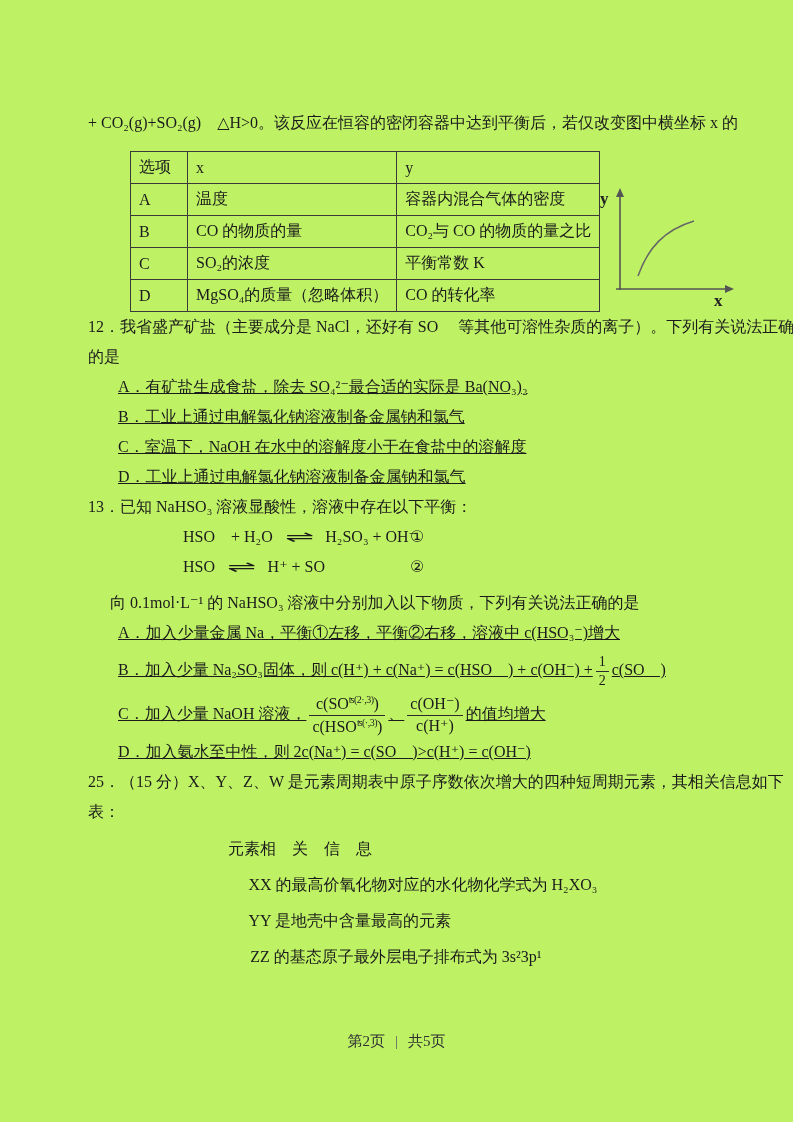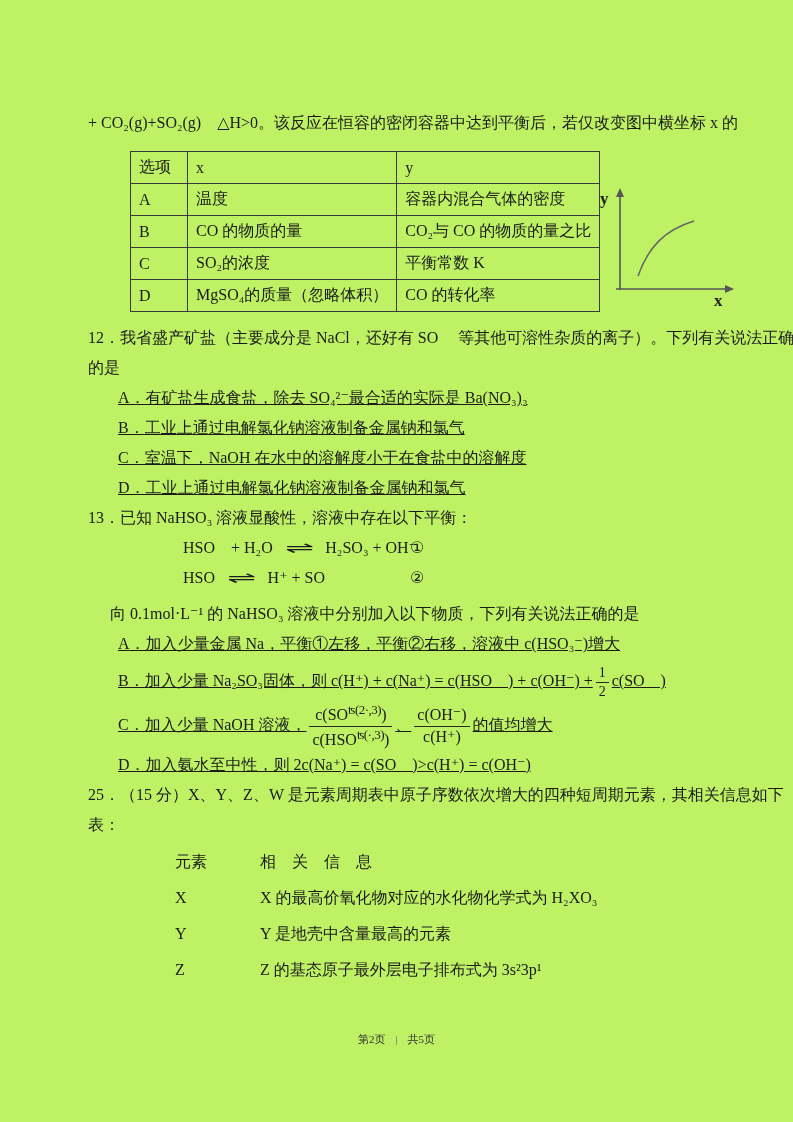--- a/index.html
+++ b/index.html
@@ -33,31 +33,31 @@
   .arrow {
     display:inline-block; transform:scaleX(2.3); margin:0 20px;
     font-family:"DejaVu Sans",sans-serif; font-size:15px;
   }
 
   
   .frac { display:inline-block; text-align:center; vertical-align:middle; line-height:1.15; margin:0 3px; }
   .frac .num { display:block; border-bottom:1px solid #2a2a2a; padding:0 3px 1px; }
   .frac .den { display:block; padding:1px 3px 0; }
   .frac-sm { font-size:14px; }
-  .sup { font-size:13px; vertical-align:super; letter-spacing:-0.5px; }
+  .sup { font-size:10px; vertical-align:super; letter-spacing:-0.5px; }
   .tall { line-height:44px; }
 
   
   table.etable { border-collapse:collapse; margin:4px 0 0 87px; }
   table.etable td { padding:0; line-height:36px; font-size:16px; white-space:nowrap; }
-  td.e-name { width:85px; }
+  td.e-name { width:85px;text-align:right; }
 
   .footer {
     position:absolute; left:0; right:0; top:1032px; text-align:center;
-    font-size:11px; color:#2e2e33;
+    font-size:15px; color:#2e2e33;
   }
   .footer .sep { margin:0 10px; color:#555a66; }
 </style>
 </head>
 <body>
 
 <div class="page">
   <div class="content">
 
     <p>+ CO₂(g)+SO₂(g)　△H&gt;0。该反应在恒容的密闭容器中达到平衡后，若仅改变图中横坐标 x 的</p>
@@ -85,21 +85,21 @@
           <td class="c-y">平衡常数 K</td>
         </tr>
         <tr>
           <td class="c-opt">D</td>
           <td class="c-x">MgSO₄的质量（忽略体积）</td>
           <td class="c-y">CO 的转化率</td>
         </tr>
       </tbody>
     </table>
 
-    <p style="margin-top:11px">12．我省盛产矿盐（主要成分是 NaCl，还好有 SO　 等其他可溶性杂质的离子）。下列有关说法正确</p>
+    <p style="margin-top:0">12．我省盛产矿盐（主要成分是 NaCl，还好有 SO　 等其他可溶性杂质的离子）。下列有关说法正确</p>
     <p>的是</p>
     <p class="opt">A．有矿盐生成食盐，除去 SO₄²⁻最合适的实际是 Ba(NO₃)₂</p>
     <p class="opt">B．工业上通过电解氯化钠溶液制备金属钠和氯气</p>
     <p class="opt">C．室温下，NaOH 在水中的溶解度小于在食盐中的溶解度</p>
     <p class="opt">D．工业上通过电解氯化钠溶液制备金属钠和氯气</p>
 
     <p>13．已知 NaHSO₃ 溶液显酸性，溶液中存在以下平衡：</p>
 
     <p class="eq">
       <span>HSO　+ H₂O</span><span class="arrow">⇌</span><span>H₂SO₃ + OH⁻</span>

